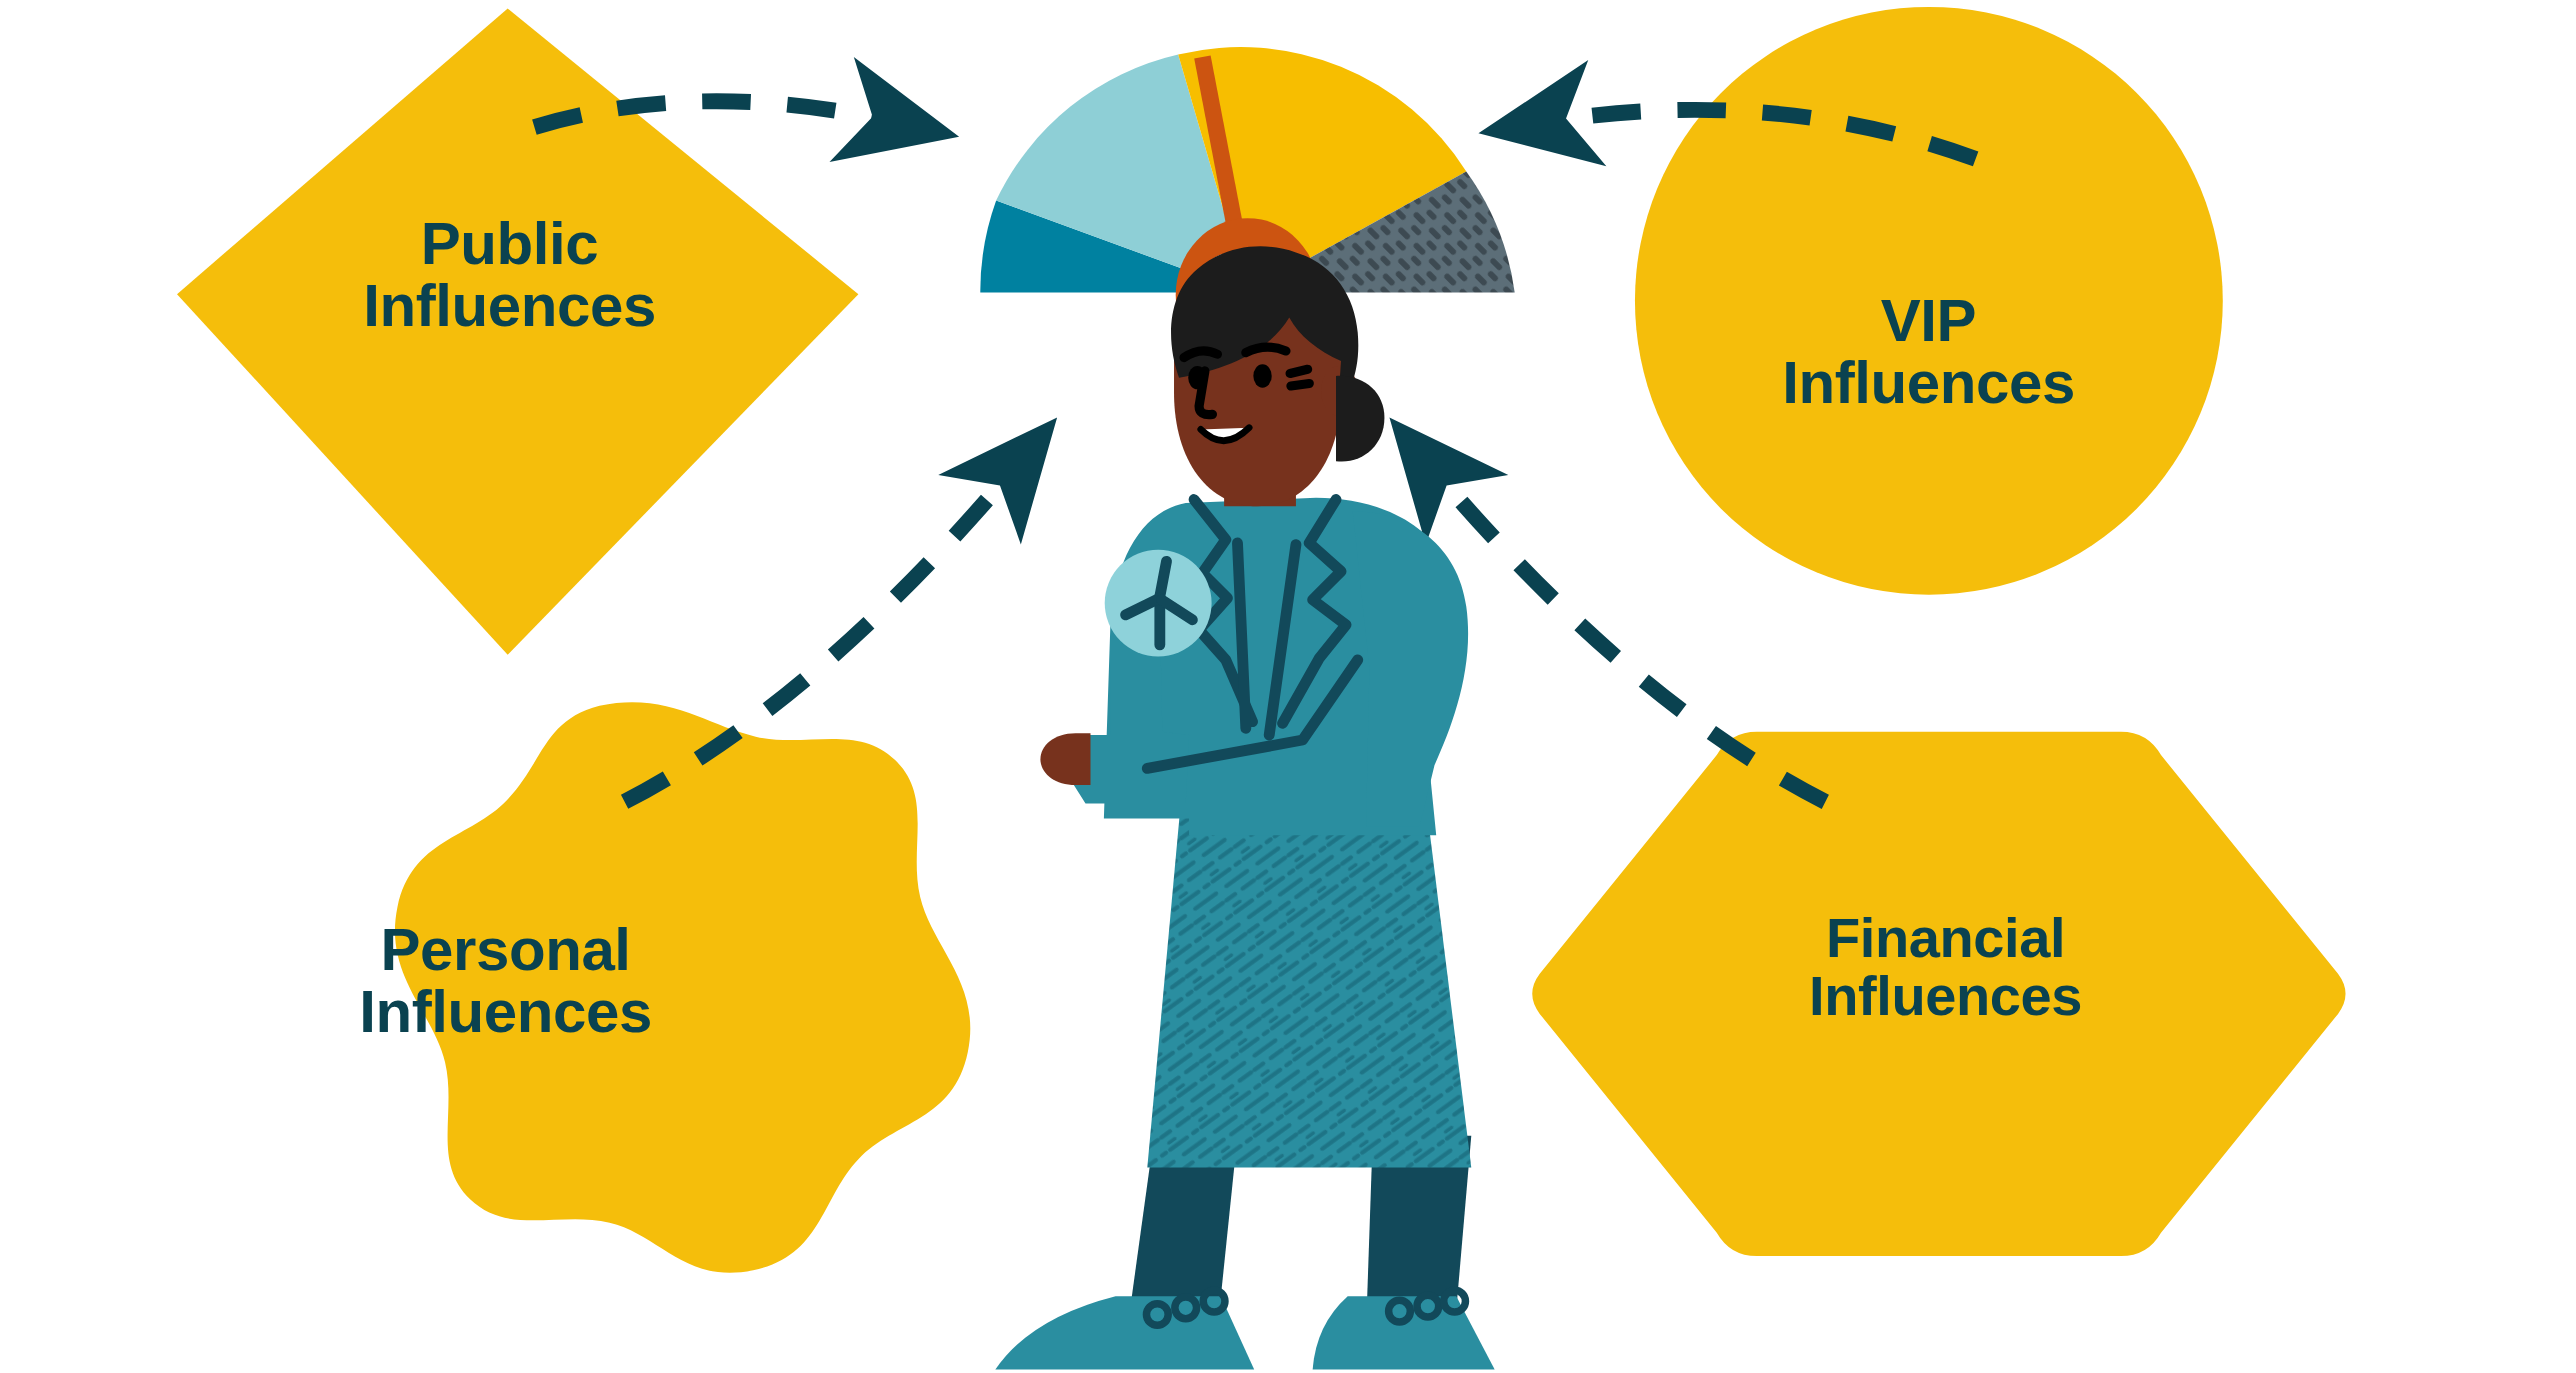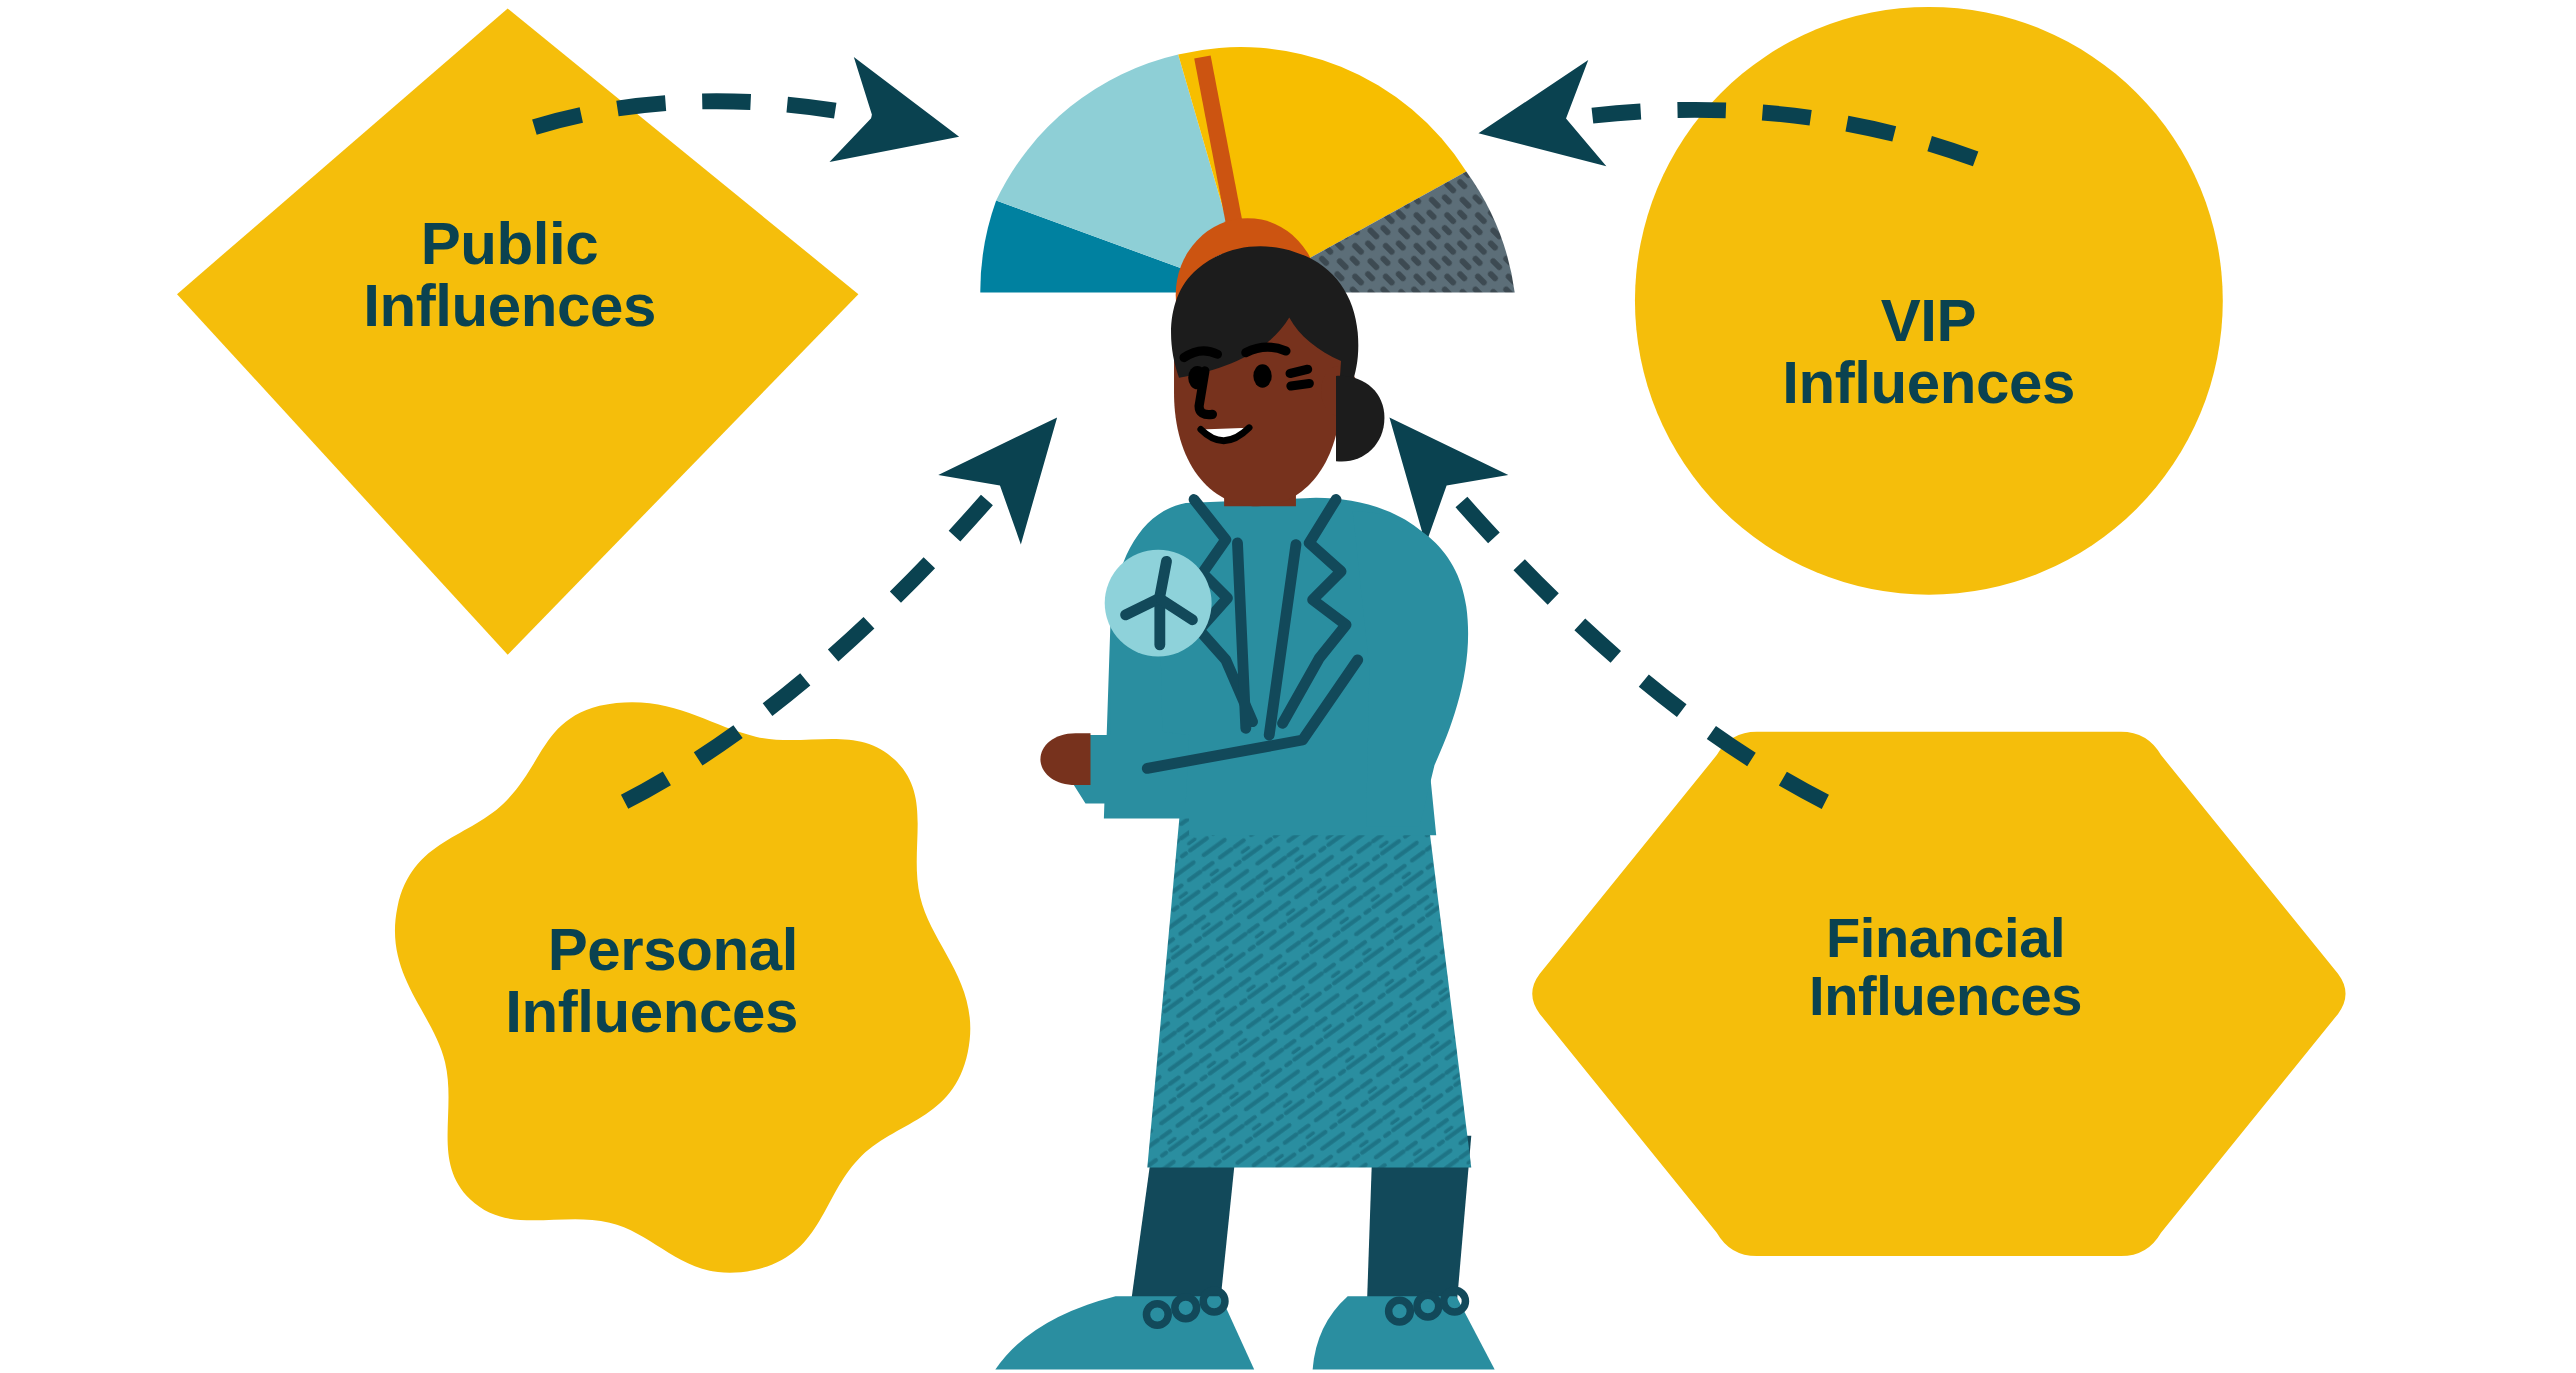--- a/index.html
+++ b/index.html
@@ -12,21 +12,21 @@
     font-family:"Liberation Sans",sans-serif;
     font-weight:bold;
     color:#0A4250;
     line-height:1.04;
     white-space:pre-line;
     pointer-events:none;
     letter-spacing:-0.4px;
   }
   .lbl-public{left:259px;top:213px;width:501px;font-size:60px;}
   .lbl-vip{left:1678px;top:251px;width:501px;font-size:60px;margin-top:39px;}
-  .lbl-personal{left:213px;top:919px;width:585px;font-size:60px;text-align:right;}
+  .lbl-personal{left:213px;top:919px;width:585px;font-size:60px;}
   .lbl-financial{left:1653px;top:909px;width:585px;font-size:56px;}
 </style>
 </head>
 <body>
 
 <div id="stage">
 
   <svg width="2576" height="1374" viewBox="0 0 3085 1645">
 
     <defs>

